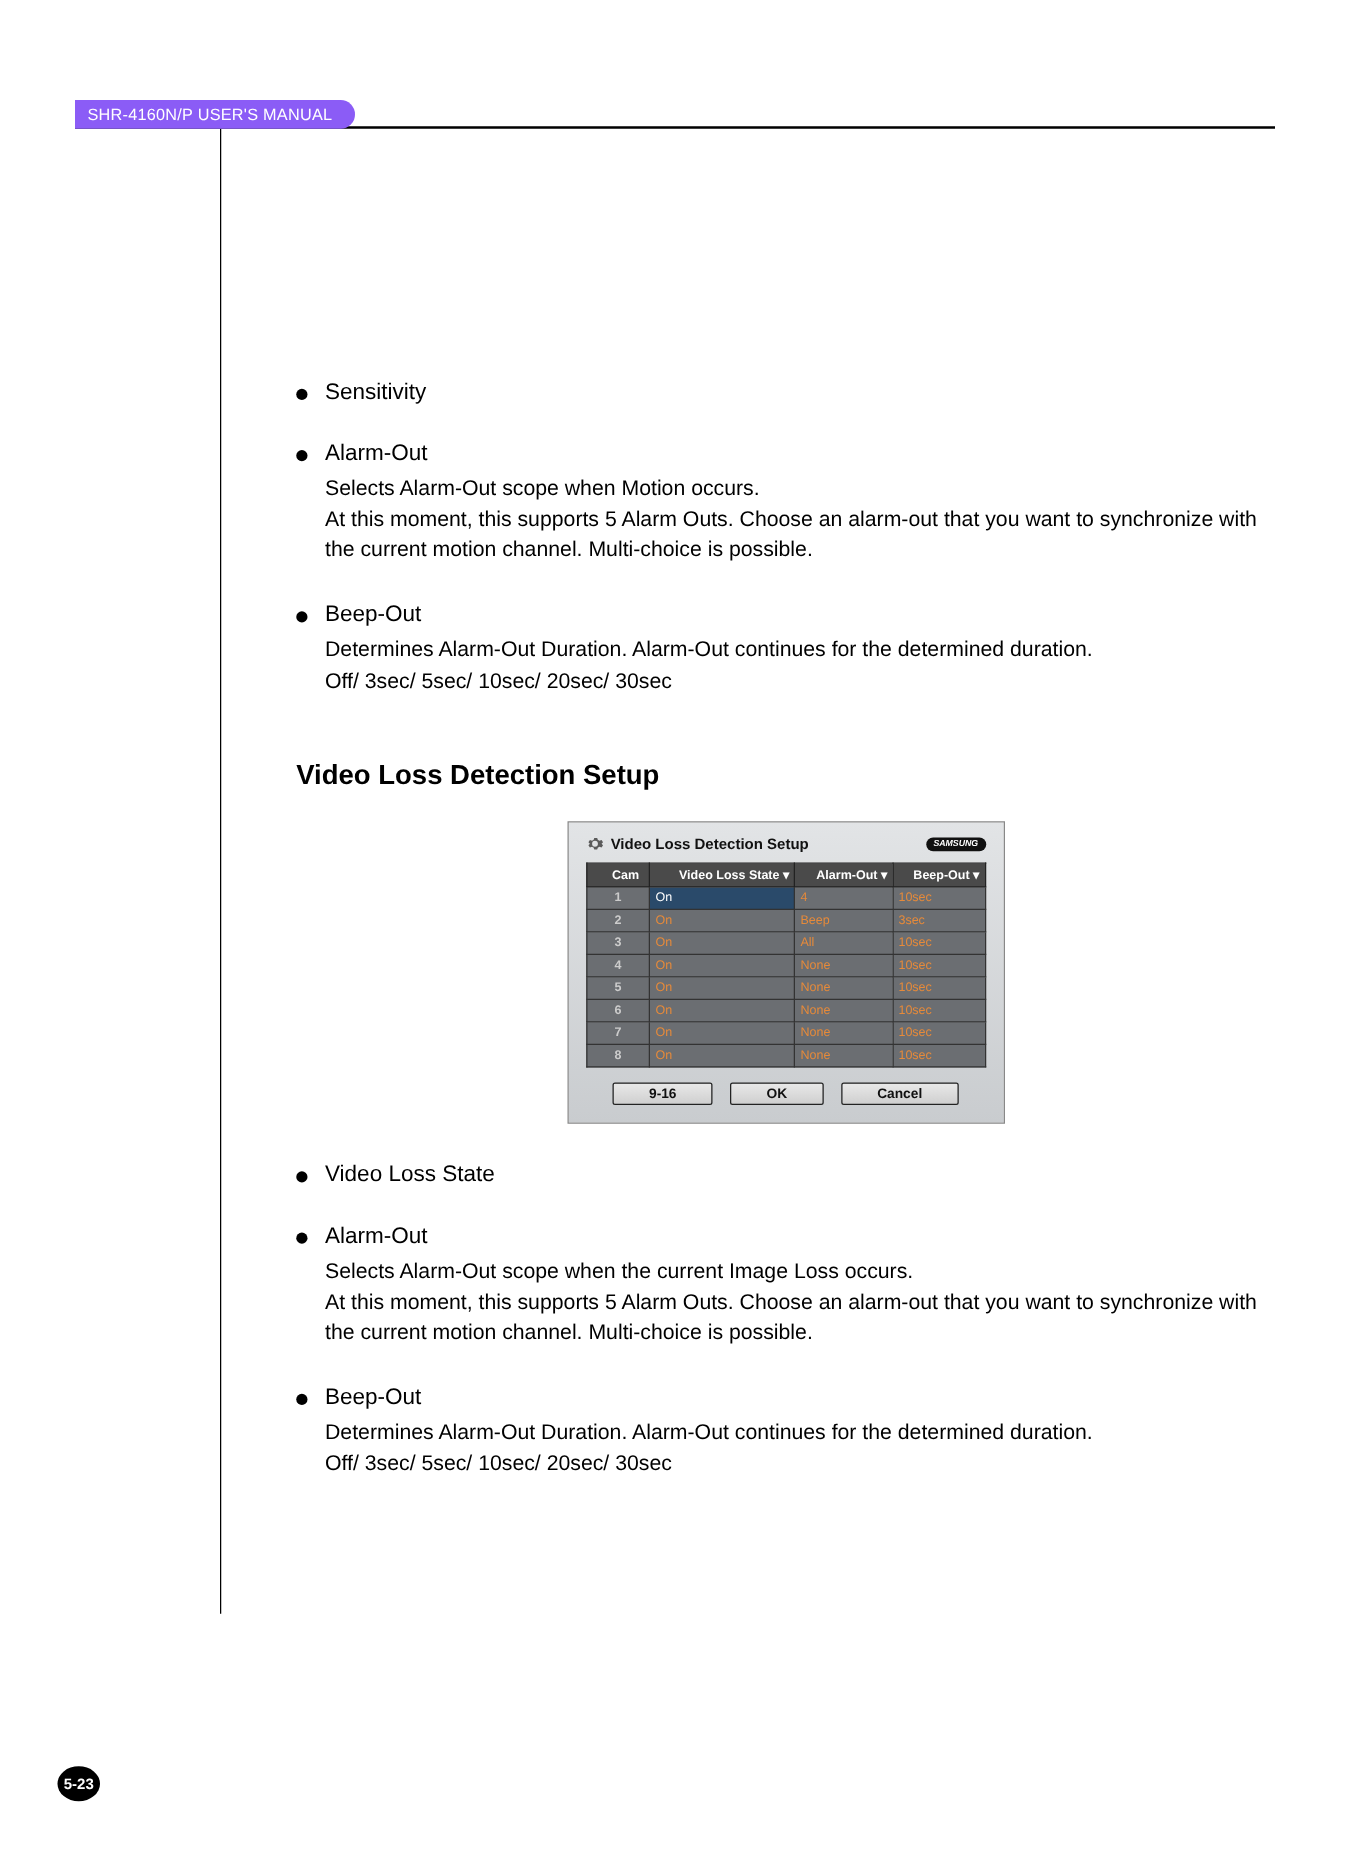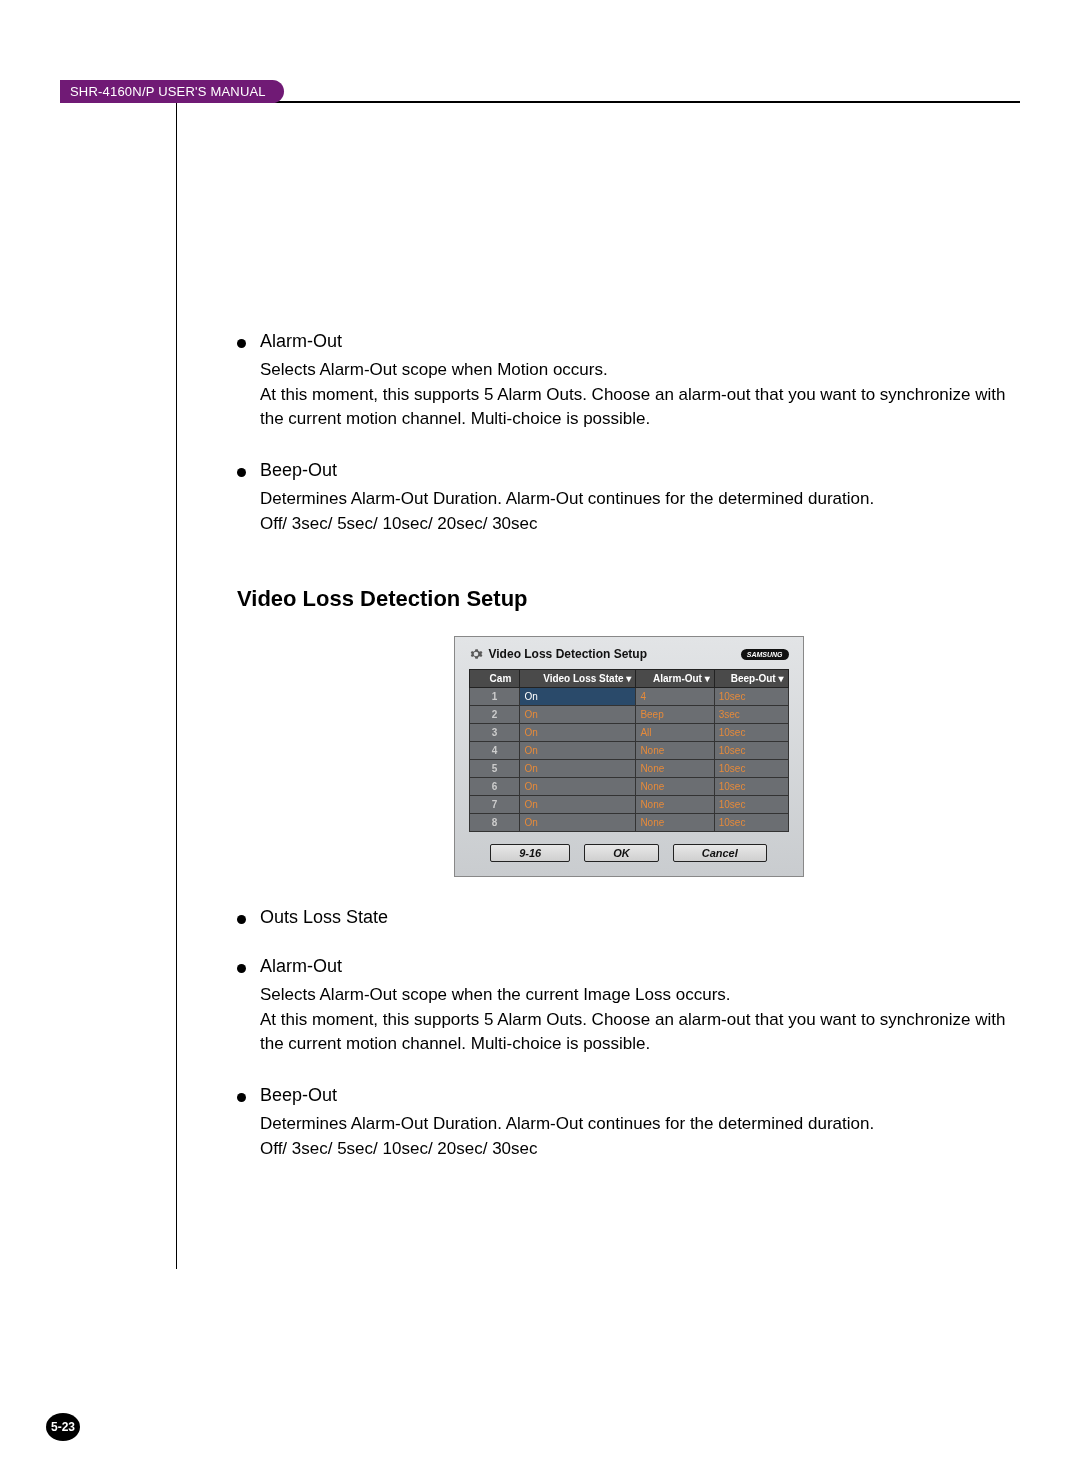--- a/index.html
+++ b/index.html
@@ -11,21 +11,21 @@
     width: 1080px;
   }
   .page {
     width: 1080px;
     padding: 80px 60px 40px 60px;
     box-sizing: border-box;
     position: relative;
     min-height: 1479px;
   }
   .header-bar {
-    background: #701a75;
+    background: #8b5cf6;
     color: #fff;
     display: inline-block;
     padding: 4px 18px 4px 10px;
     border-radius: 0 14px 14px 0;
     font-size: 13px;
     letter-spacing: 0.2px;
     text-align: right;
   }
   .header-rule {
     border-top: 2px solid #000;
@@ -143,21 +143,20 @@
     margin-top: 12px;
   }
   .ss-btn {
     border: 1px solid #222;
     color: #111;
     font-size: 11px;
     font-weight: bold;
     padding: 2px 28px;
     background: linear-gradient(#e8e8e8,#cfcfcf);
     border-radius: 2px;
-    font-style: italic;
   }
   .page-num {
     position: absolute;
     left: 46px;
     bottom: 38px;
     width: 34px;
     height: 28px;
     background: #000;
     color: #fff;
     border-radius: 50%;
@@ -174,20 +173,24 @@
 <div class="page">
 
   <div>
     <span class="header-bar">SHR-4160N/P USER'S MANUAL</span>
     <div class="header-rule"></div>
   </div>
 
   <div class="content-area">
 
     <div class="bullet-item">
+      <div class="bullet-head">
+          <span class="dot"></span>
+          <span>Sensitivity</span>
+        </div>
     </div>
     <div class="bullet-item">
       <div class="bullet-head">
           <span class="dot"></span>
           <span>Alarm-Out</span>
         </div>
       <div class="bullet-body">Selects Alarm-Out scope when Motion occurs.<br>At this moment, this supports 5 Alarm Outs. Choose an alarm-out that you want to synchronize with the current motion channel. Multi-choice is possible.</div>
     </div>
     <div class="bullet-item">
       <div class="bullet-head">
@@ -272,21 +275,21 @@
       <div class="ss-buttons">
         <span class="ss-btn">9-16</span>
         <span class="ss-btn">OK</span>
         <span class="ss-btn">Cancel</span>
       </div>
     </div>
 
     <div class="bullet-item">
       <div class="bullet-head">
           <span class="dot"></span>
-          <span>Outs Loss State</span>
+          <span>Video Loss State</span>
         </div>
     </div>
     <div class="bullet-item">
       <div class="bullet-head">
           <span class="dot"></span>
           <span>Alarm-Out</span>
         </div>
       <div class="bullet-body">Selects Alarm-Out scope when the current Image Loss occurs.<br>At this moment, this supports 5 Alarm Outs. Choose an alarm-out that you want to synchronize with the current motion channel. Multi-choice is possible.</div>
     </div>
     <div class="bullet-item">

